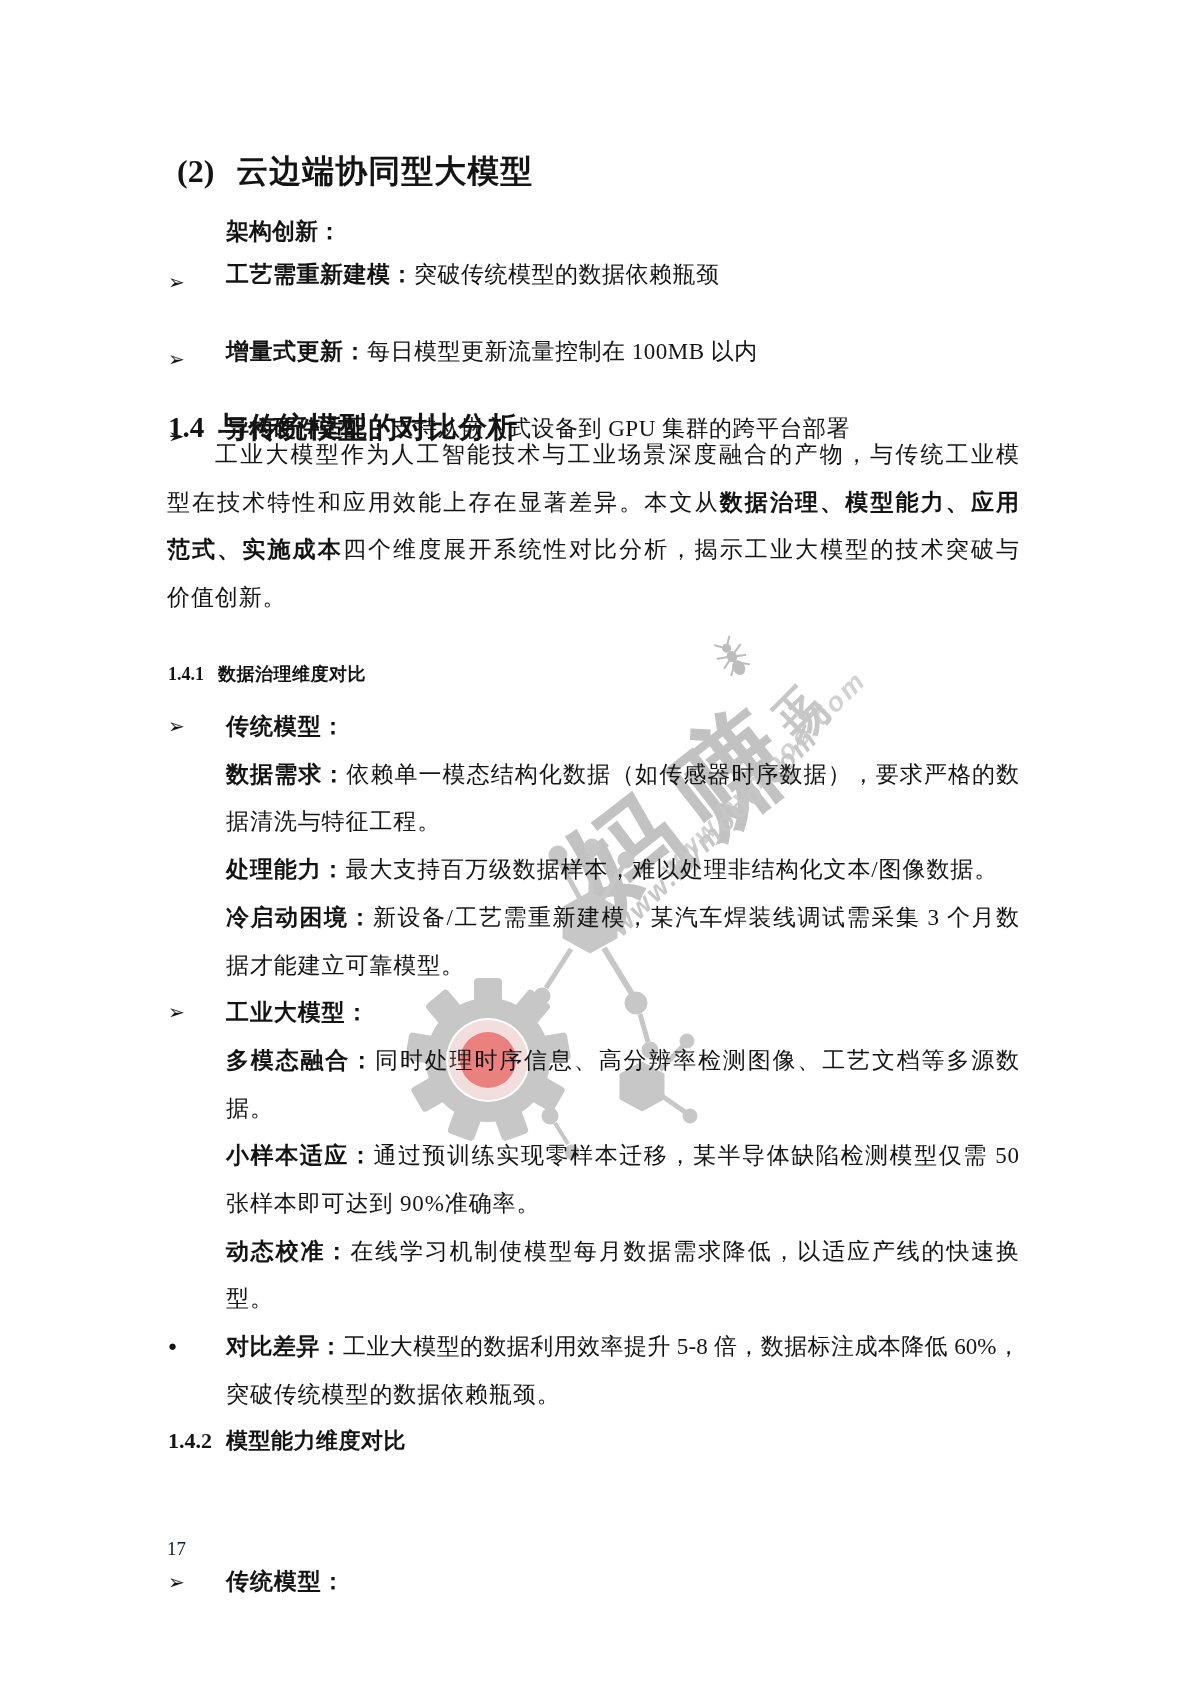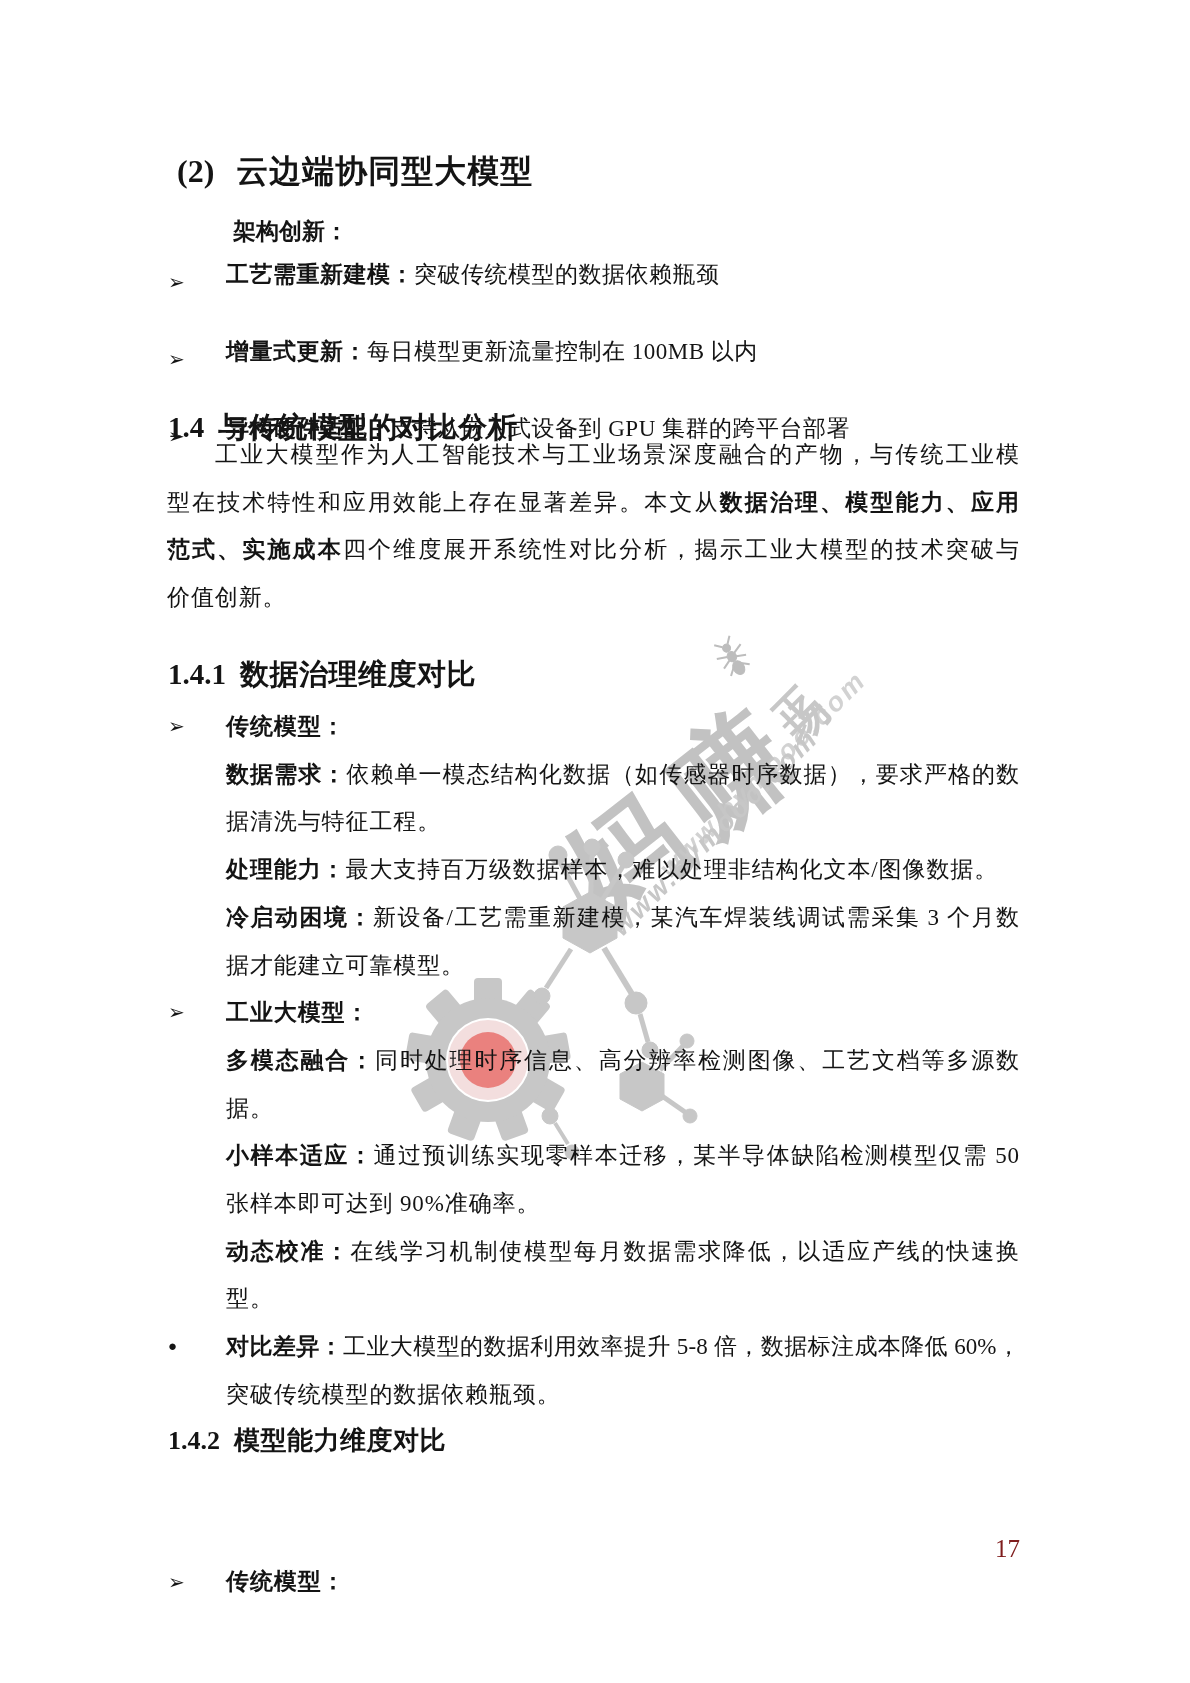--- a/index.html
+++ b/index.html
@@ -4,42 +4,42 @@
 <style>
   html,body{margin:0;padding:0;background:#ffffff;}
   .page{position:relative;width:1190px;height:1683px;background:#ffffff;overflow:hidden;
         font-family:"Liberation Serif","DejaVu Serif",serif;color:#141414;}
   
   .content{position:absolute;left:167px;top:0;width:853px;height:1683px;z-index:2;}
   .abs{position:absolute;}
   .b{font-weight:700;}
   .h2item{left:10px;top:152px;font-size:32px;line-height:38px;font-weight:700;letter-spacing:1px;white-space:nowrap;}
   .h2item .num{letter-spacing:0;margin-right:22px;}
-  .archlabel{left:59px;top:216px;font-size:23px;line-height:32px;font-weight:700;margin-left:7px;}
+  .archlabel{left:59px;top:216px;font-size:23px;line-height:32px;font-weight:700;}
   .abullet{left:0;width:794px;padding-left:59px;font-size:23px;line-height:32px;letter-spacing:0.5px;white-space:nowrap;}
   .ab1{top:259px;} .ab2{top:304px;} .ab3{top:349px;}
   .abullet .mk{position:absolute;left:1px;top:1px;font-size:20px;letter-spacing:0;}
   .h14{left:1px;top:408px;font-size:29px;line-height:38px;font-weight:700;letter-spacing:1px;text-align:center;}
   .h14 .num,.h141 .num,.h142 .num{letter-spacing:0;margin-right:14px;}
   .intro{left:0;top:431px;width:853px;font-size:23px;letter-spacing:0.9px;}
   .intro .ln{line-height:47.6px;text-align:justify;}
   .jl{text-align:justify;text-align-last:justify;}
   .ind{text-indent:48px;}
-  .h141{left:1px;top:657px;font-size:29px;line-height:34px;font-weight:700;letter-spacing:0.5px;}
+  .h141{left:1px;top:657px;font-size:18px;line-height:34px;font-weight:700;letter-spacing:0.5px;}
   .listblock{left:0;top:703px;width:853px;font-size:23px;letter-spacing:0.9px;}
   .row{position:relative;}
   .row .ln{line-height:47.7px;}
   .pad{padding-left:59px;}
   .row .mk{position:absolute;left:1px;top:0;line-height:47.7px;font-size:20px;letter-spacing:0;}
   .row .dotmk{font-size:15px;}
   .tight{letter-spacing:0.1px;}
-  .h142{left:1px;top:1424px;font-size:26px;line-height:34px;font-weight:700;letter-spacing:0.5px;}
+  .h142{left:1px;top:1424px;font-size:22px;line-height:34px;font-weight:700;letter-spacing:0.5px;}
   .lastrow{left:0;top:1471px;width:853px;font-size:23px;letter-spacing:0.9px;}
   .lastrow .ln{line-height:30px;}
-  .pageno{left:0;top:1538px;width:853px;text-align:right;font-size:25px;line-height:22px;color:#7f1d1d;}
+  .pageno{left:0;top:1538px;width:853px;text-align:left;font-size:19px;line-height:22px;color:#0f172a;}
   
   .wm{position:absolute;z-index:1;pointer-events:none;}
   .wm-ant{left:714px;top:636px;transform:rotate(-32deg);}
   .wm-small{left:752px;top:664px;writing-mode:vertical-rl;transform:rotate(-45deg);transform-origin:24px 24px;
             font-size:44px;line-height:48px;font-weight:700;letter-spacing:8px;color:var(--wm-gray);
             font-family:"Liberation Sans","DejaVu Sans",sans-serif;}
   .wm-big{left:580px;top:834px;font-size:112px;line-height:112px;font-weight:700;letter-spacing:22px;
           transform:rotate(-38deg);transform-origin:0 50%;color:var(--wm-gray2);white-space:nowrap;
           font-family:"Liberation Sans","DejaVu Sans",sans-serif;}
   .wm-url{font-size:27px;line-height:30px;font-weight:700;font-style:italic;letter-spacing:3px;

